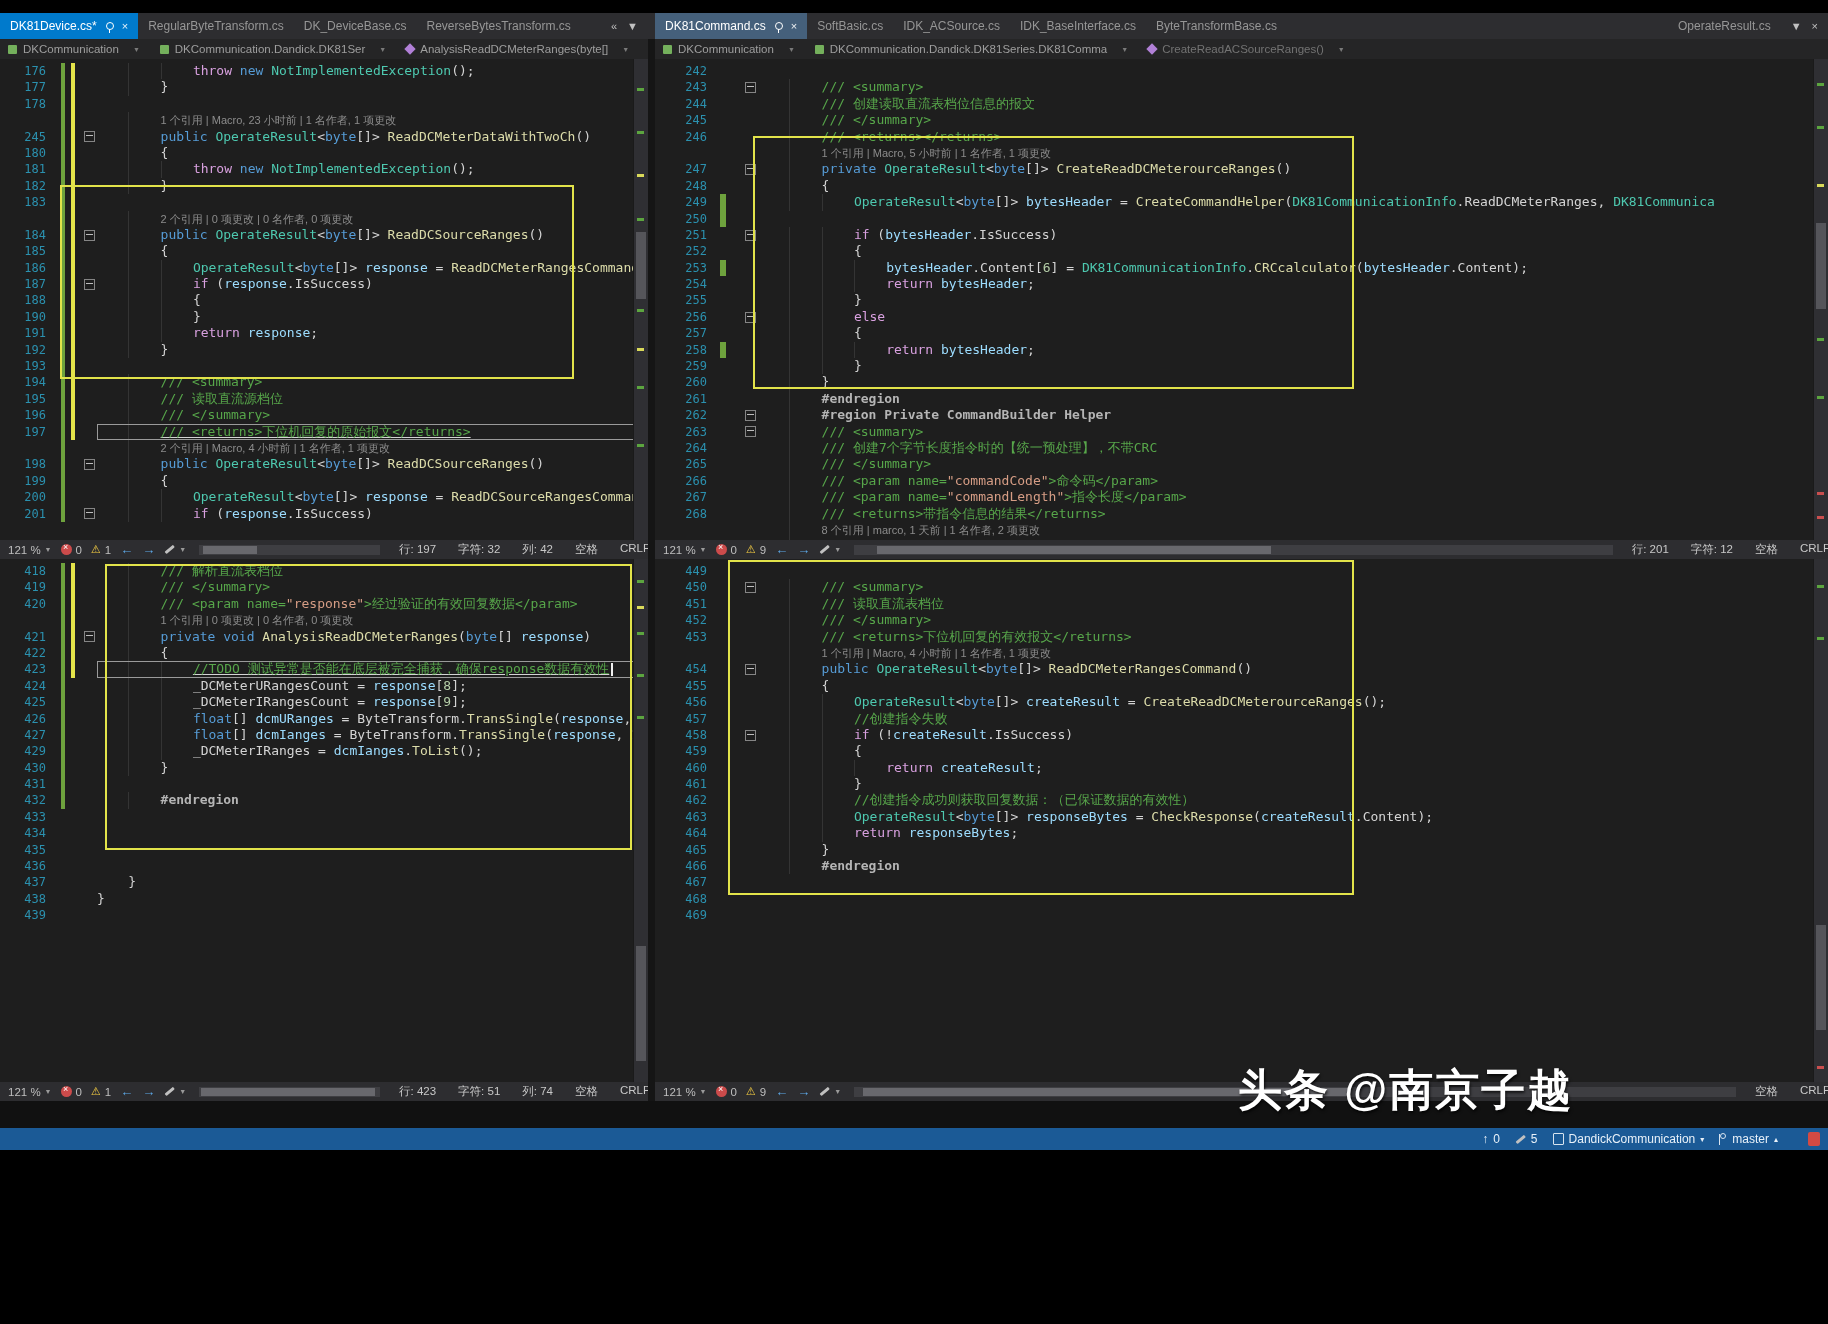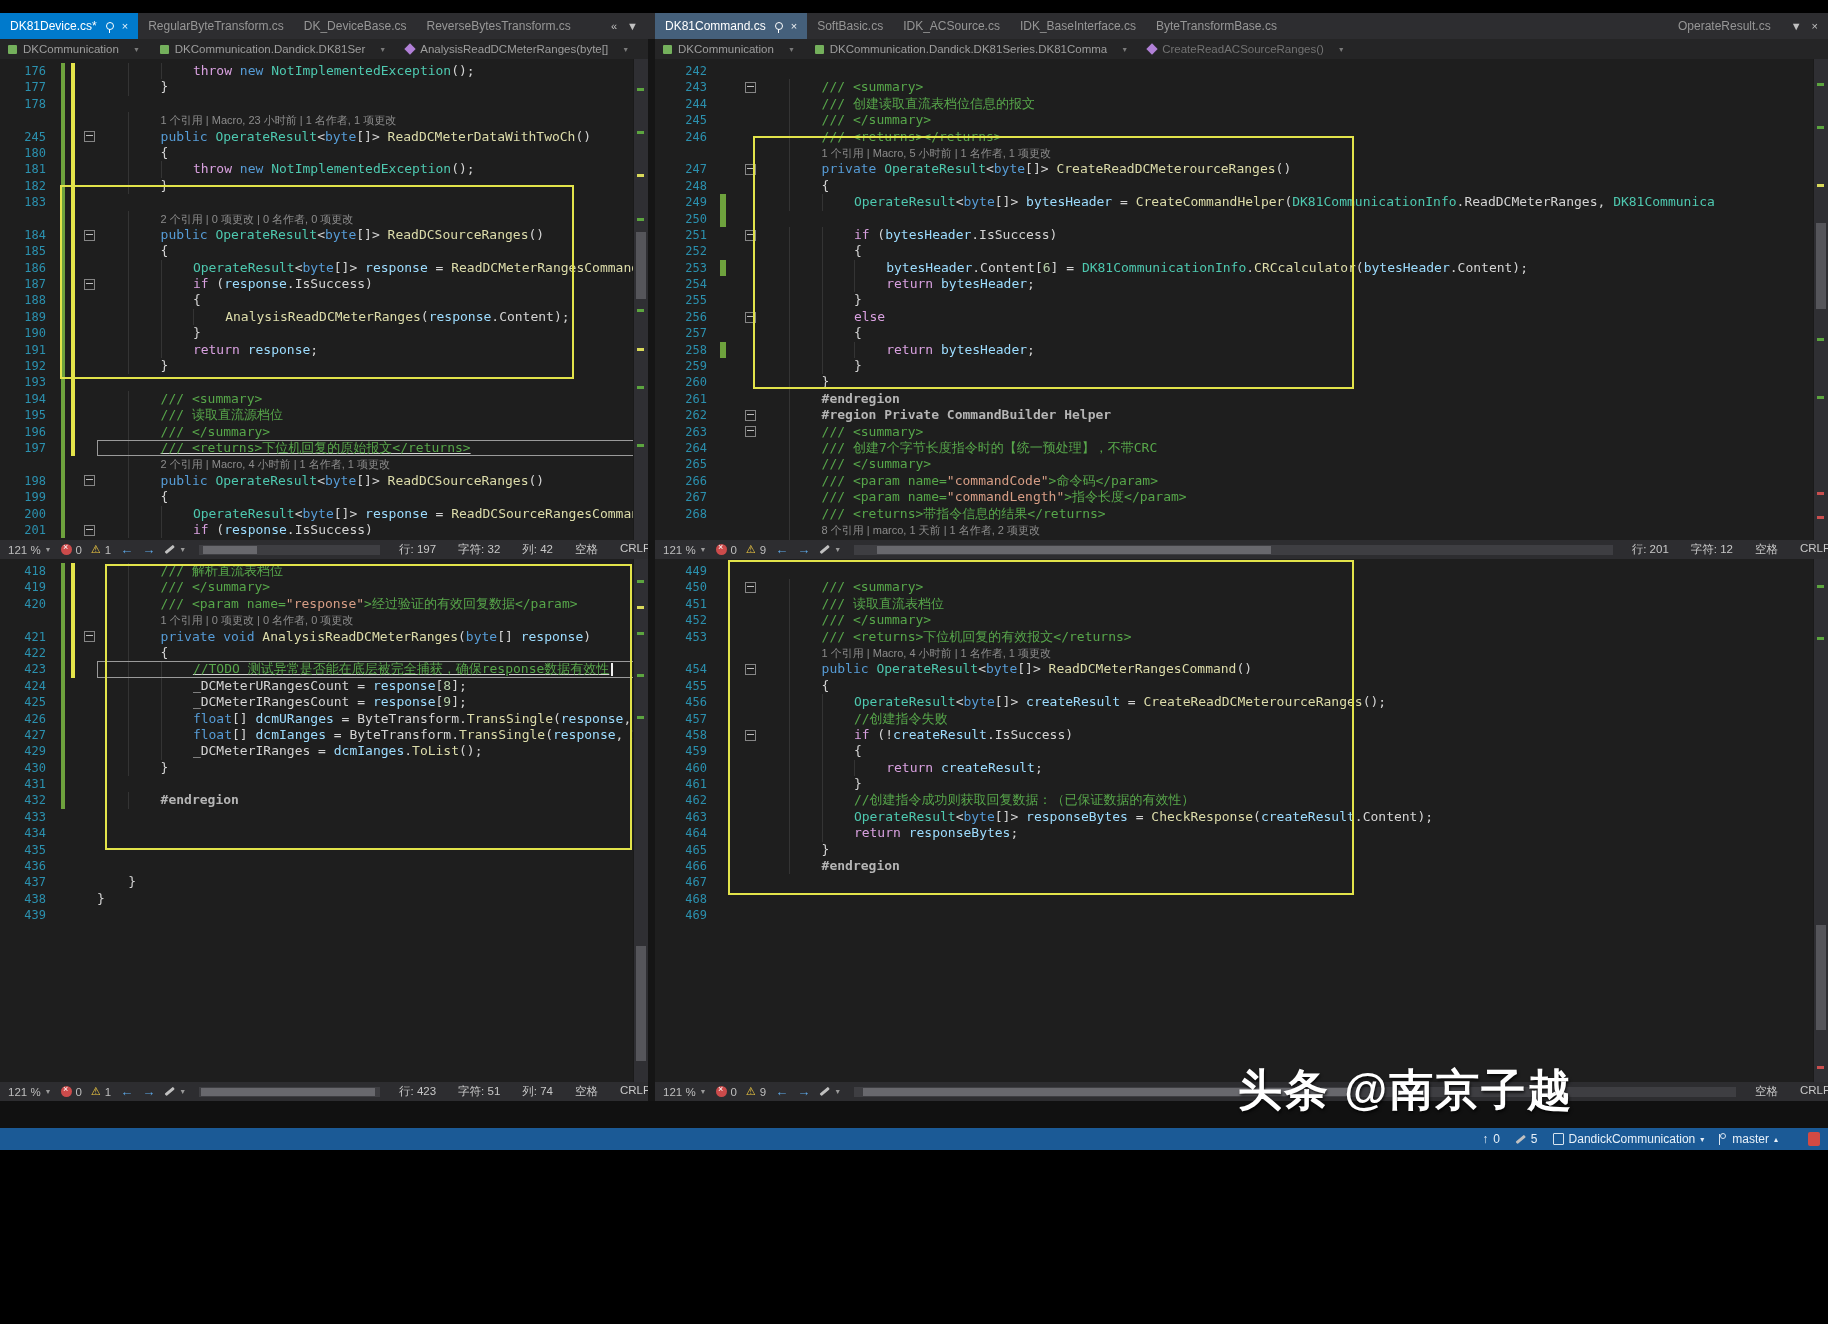--- a/index.html
+++ b/index.html
@@ -331,29 +331,20 @@
         <div class="row">
           <div class="num">188</div>
           <div class="bars">
             <div class="bar-g"></div>
             <div class="bar-y"></div>
           </div>
           <div class="foldc"></div>
           <div class="code"><span class="ind"></span><span class="ind"></span><span class="ind"></span><span class="tk-p">{</span></div>
         </div>
         <div class="row">
-          <div class="num">189</div>
-          <div class="bars">
-            <div class="bar-g"></div>
-            <div class="bar-y"></div>
-          </div>
-          <div class="foldc"></div>
-          <div class="code"><span class="ind"></span><span class="ind"></span><span class="ind"></span><span class="ind"></span><span class="tk-m">AnalysisReadDCMeterRanges</span><span class="tk-p">(</span><span class="tk-v">response</span><span class="tk-p">.Content);</span></div>
-        </div>
-        <div class="row">
           <div class="num">190</div>
           <div class="bars">
             <div class="bar-g"></div>
             <div class="bar-y"></div>
           </div>
           <div class="foldc"></div>
           <div class="code"><span class="ind"></span><span class="ind"></span><span class="ind"></span><span class="tk-p">}</span></div>
         </div>
         <div class="row">
           <div class="num">191</div>

